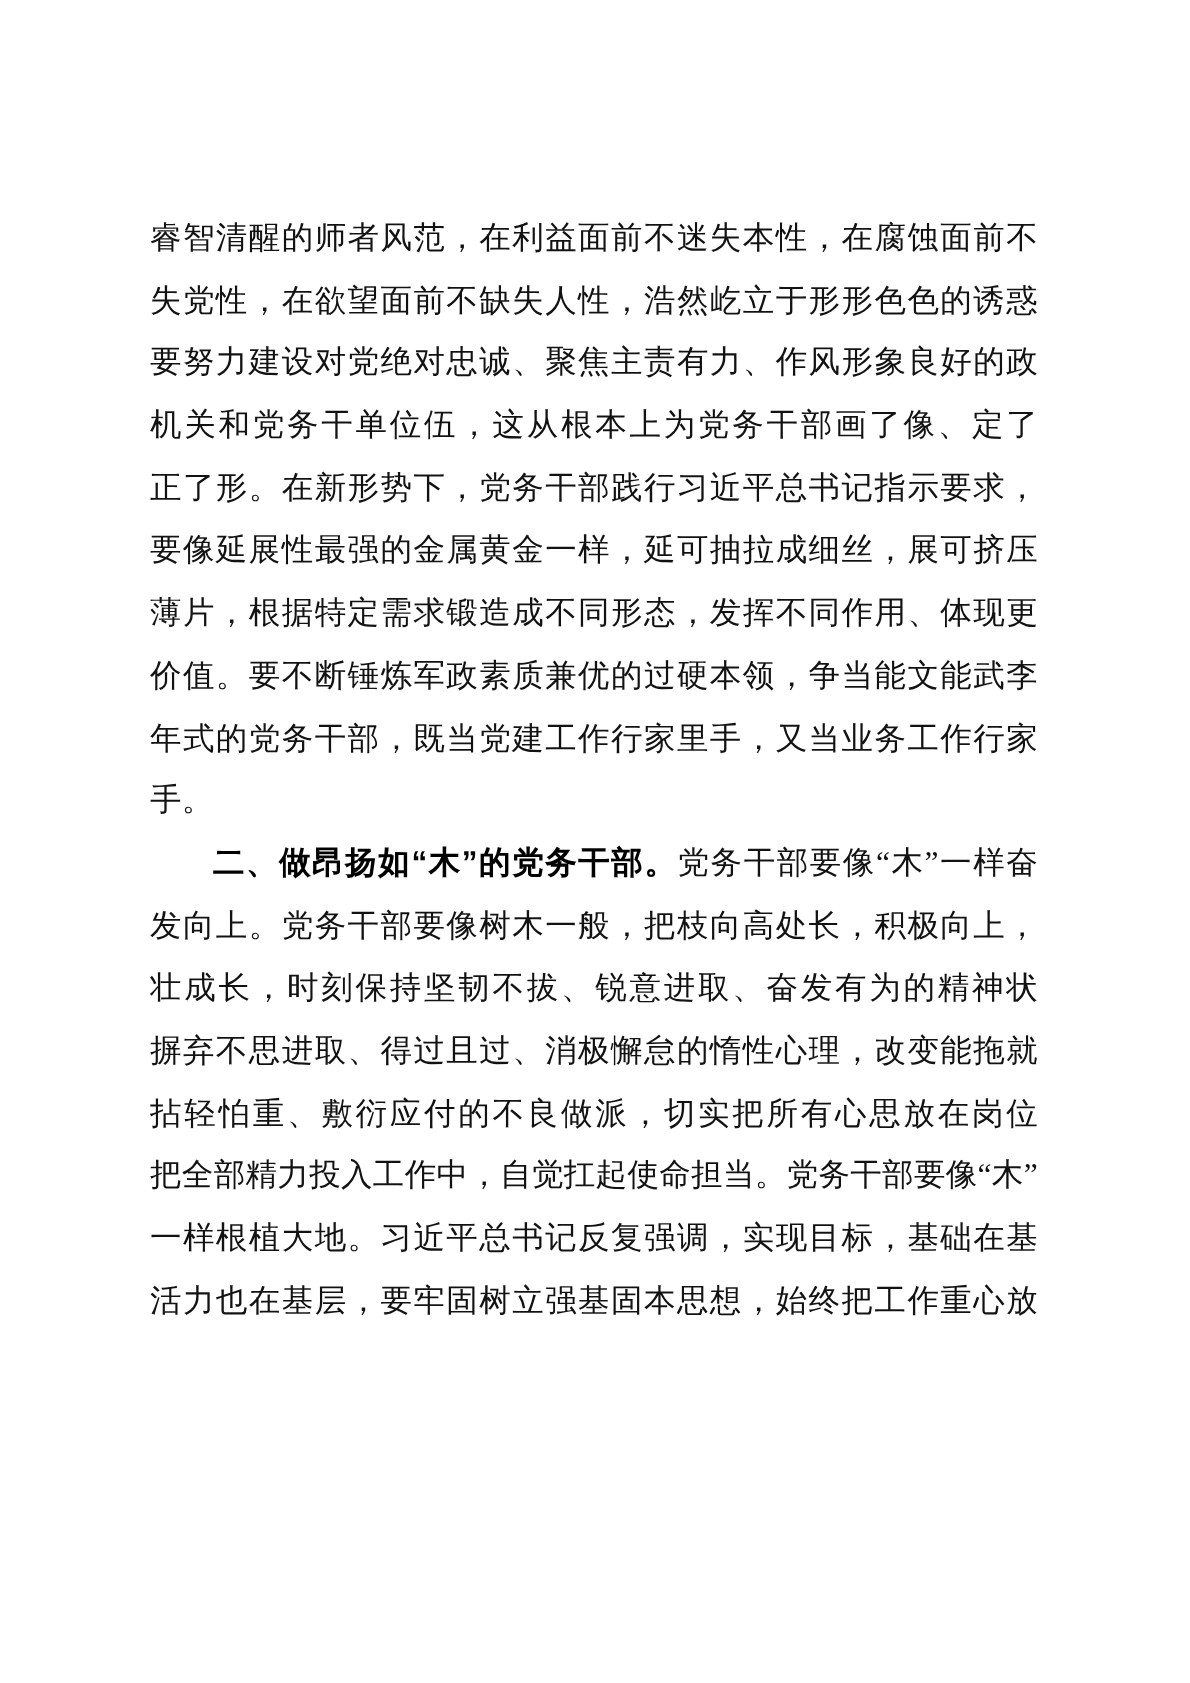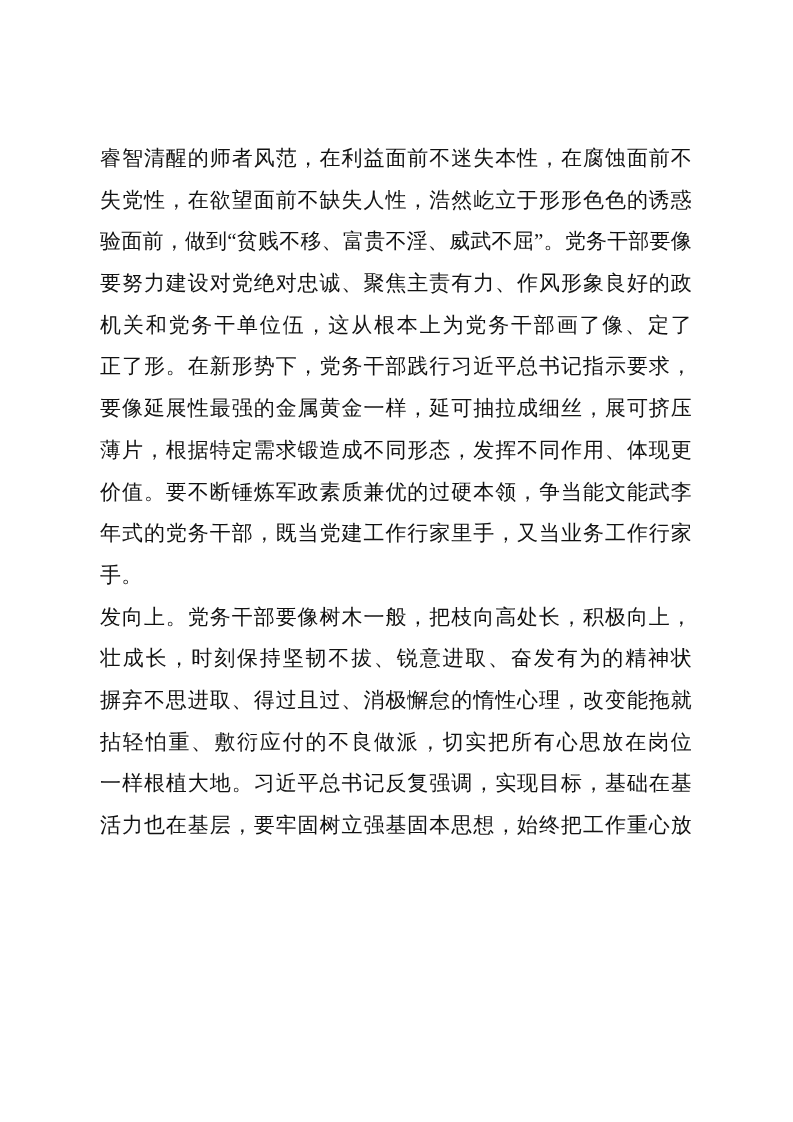--- a/index.html
+++ b/index.html
@@ -47,36 +47,39 @@
 </style>
 </head>
 <body>
 
 <div class="page">
   <div class="textblock">
 
     <div class="para-first">
         <div class="doc-line">睿智清醒的师者风范，在利益面前不迷失本性，在腐蚀面前不丢</div>
         <div class="doc-line">失党性，在欲望面前不缺失人性，浩然屹立于形形色色的诱惑考</div>
-        <div class="doc-line">验面前，做到“贫贱不移、富贵不淫、威武不屈”。党务干部要像</div>
         <div class="doc-line">要努力建设对党绝对忠诚、聚焦主责有力、作风形象良好的政治</div>
         <div class="doc-line">机关和党务干单位伍，这从根本上为党务干部画了像、定了位、</div>
         <div class="doc-line">正了形。在新形势下，党务干部践行习近平总书记指示要求，就</div>
         <div class="doc-line">要像延展性最强的金属黄金一样，延可抽拉成细丝，展可挤压成</div>
         <div class="doc-line">薄片，根据特定需求锻造成不同形态，发挥不同作用、体现更多</div>
         <div class="doc-line">价值。要不断锤炼军政素质兼优的过硬本领，争当能文能武李延</div>
         <div class="doc-line">年式的党务干部，既当党建工作行家里手，又当业务工作行家里</div>
         <div class="doc-line">手。</div>
       </div>
 
     <div>
+      <div class="doc-line heading-line">
+        <span class="heading-bold">二、做昂扬如“木”的党务干部。</span><span>党务干部要像“木”一样奋</span>
+      </div>
       <div>
           <div class="doc-line">发向上。党务干部要像树木一般，把枝向高处长，积极向上，茁</div>
           <div class="doc-line">壮成长，时刻保持坚韧不拔、锐意进取、奋发有为的精神状态，</div>
           <div class="doc-line">摒弃不思进取、得过且过、消极懈怠的惰性心理，改变能拖就拖、</div>
           <div class="doc-line">拈轻怕重、敷衍应付的不良做派，切实把所有心思放在岗位上，</div>
+          <div class="doc-line">把全部精力投入工作中，自觉扛起使命担当。党务干部要像“木”</div>
           <div class="doc-line">一样根植大地。习近平总书记反复强调，实现目标，基础在基层，</div>
           <div class="doc-line">活力也在基层，要牢固树立强基固本思想，始终把工作重心放在</div>
         </div>
     </div>
 
   </div>
 </div>
 
 </body></html>

